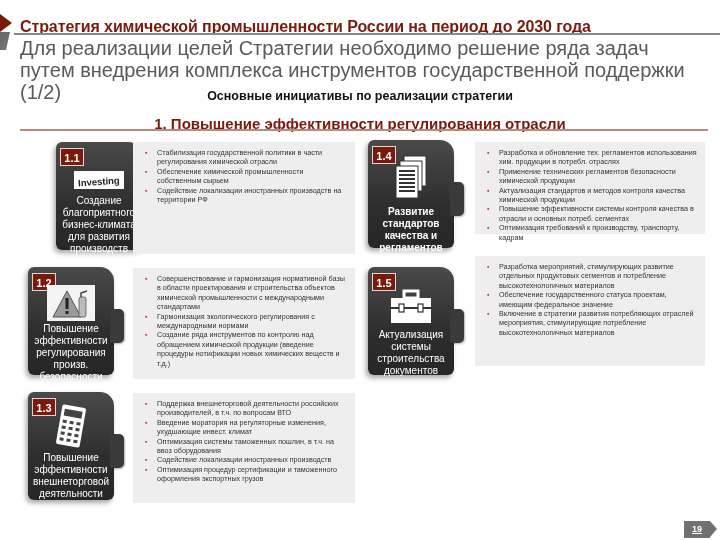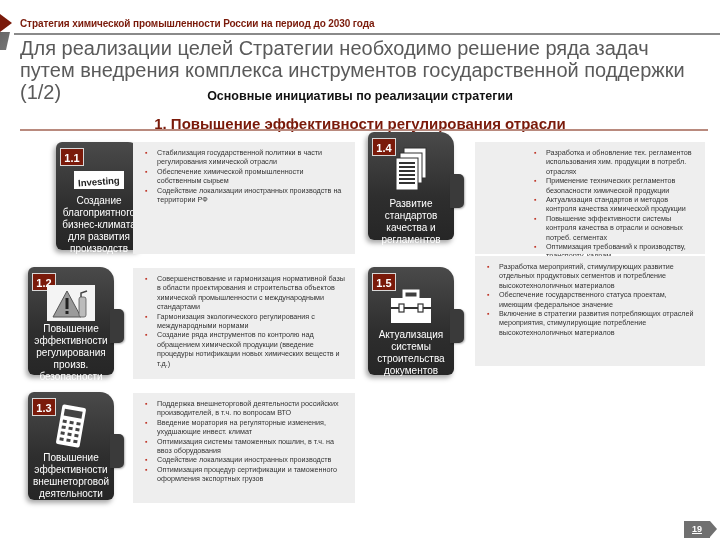--- a/index.html
+++ b/index.html
@@ -5,21 +5,21 @@
   * { box-sizing: border-box; margin: 0; padding: 0; }
   html, body { width: 720px; height: 540px; background: #ffffff; overflow: hidden; }
   body { position: relative; font-family: "Liberation Sans", sans-serif; color: #333; }
 
   .hdr-tri { position: absolute; left: 0; top: 14px; width: 0; height: 0;
     border-top: 9px solid transparent; border-bottom: 9px solid transparent;
     border-left: 12px solid #7a1a0a; }
   .hdr-tri2 { position: absolute; left: 0; top: 32px; width: 10px; height: 18px;
     background: linear-gradient(135deg, #666 0%, #777 100%);
     clip-path: polygon(0 0, 100% 0, 60% 100%, 0 100%); }
-  .subtitle { position: absolute; left: 20px; top: 18px; font-size: 10px; color: #7a1a0a; font-weight: bold; letter-spacing: -0.1px; }
+  .subtitle { position: absolute; left: 20px; top: 18px; font-size: 16px; color: #7a1a0a; font-weight: bold; letter-spacing: -0.1px; }
   .hdr-line { position: absolute; left: 14px; right: 0; top: 33px; height: 2px; background: #8a8a8a; }
   .title { position: absolute; left: 20px; top: 37px; width: 680px; font-size: 20px; line-height: 22px; color: #5a5a5a; }
 
   .section-title { position: absolute; left: 0; width: 720px; top: 89px; text-align: center; font-size: 12.5px; font-weight: bold; color: #111; }
   .sub-section { position: absolute; left: 0; width: 720px; top: 115px; text-align: center; font-size: 15px; color: #7a1a0a; font-weight: bold; }
   .sub-line { position: absolute; left: 20px; width: 688px; top: 129px; height: 2px; background: #b98a7e; }
 
   .card { position: absolute; width: 86px; height: 108px; border-radius: 6px 14px 6px 6px;
     background: linear-gradient(180deg, #4a4a4a 0%, #2e2e2e 60%, #262626 100%);
     box-shadow: -2px 3px 5px rgba(0,0,0,0.35); }
@@ -121,41 +121,41 @@
 <div class="panel" style="left:133px; top:393px; width:222px; height:110px;">
   <ul>
     <li>Поддержка внешнеторговой деятельности российских производителей, в т.ч. по вопросам ВТО</li>
     <li>Введение моратория на регуляторные изменения, ухудшающие инвест. климат</li>
     <li>Оптимизация системы таможенных пошлин, в т.ч. на ввоз оборудования</li>
     <li>Содействие локализации иностранных производств</li>
     <li>Оптимизация процедур сертификации и таможенного оформления экспортных грузов</li>
   </ul>
 </div>
 
-<div class="card" style="left:368px; top:132px;">
+<div class="card" style="left:368px; top:140px;">
   <div class="card-tab"></div>
   <div class="badge">1.4</div>
   <div class="icon-box" style="top:14px; width:38px; height:48px;">
     <svg width="38" height="48" viewBox="0 0 38 48">
       <rect x="12" y="2" width="22" height="30" fill="#fff" stroke="#333" stroke-width="1"></rect>
       <rect x="8" y="7" width="22" height="30" fill="#fff" stroke="#333" stroke-width="1"></rect>
       <rect x="4" y="12" width="22" height="32" fill="#fff" stroke="#333" stroke-width="1"></rect>
       <g fill="#333">
         <rect x="7" y="16" width="16" height="2"></rect>
           <rect x="7" y="20" width="16" height="2"></rect>
         <rect x="7" y="24" width="16" height="2"></rect>
           <rect x="7" y="28" width="16" height="2"></rect>
         <rect x="7" y="32" width="16" height="2"></rect>
           <rect x="7" y="36" width="16" height="2"></rect>
       </g>
     </svg>
   </div>
-  <div class="card-label" style="top:66px; padding:0 8px;">Развитие стандартов качества  и регламентов</div>
+  <div class="card-label" style="top:66px; padding:0 8px;font-weight:bold;">Развитие стандартов качества  и регламентов</div>
 </div>
-<div class="panel" style="left:475px; top:142px; width:230px; height:112px;padding-left:47px;">
+<div class="panel" style="left:475px; top:142px; width:230px; height:92px;">
   <ul>
     <li>Разработка и обновление тех. регламентов использования хим. продукции в потребл. отраслях</li>
     <li>Применение технических регламентов безопасности химической продукции</li>
     <li>Актуализация стандартов и методов контроля качества химической продукции</li>
     <li>Повышение эффективности системы контроля качества в отрасли и основных потреб. сегментах</li>
     <li>Оптимизация требований к производству, транспорту, кадрам</li>
   </ul>
 </div>
 
 <div class="card" style="left:368px; top:267px;">

